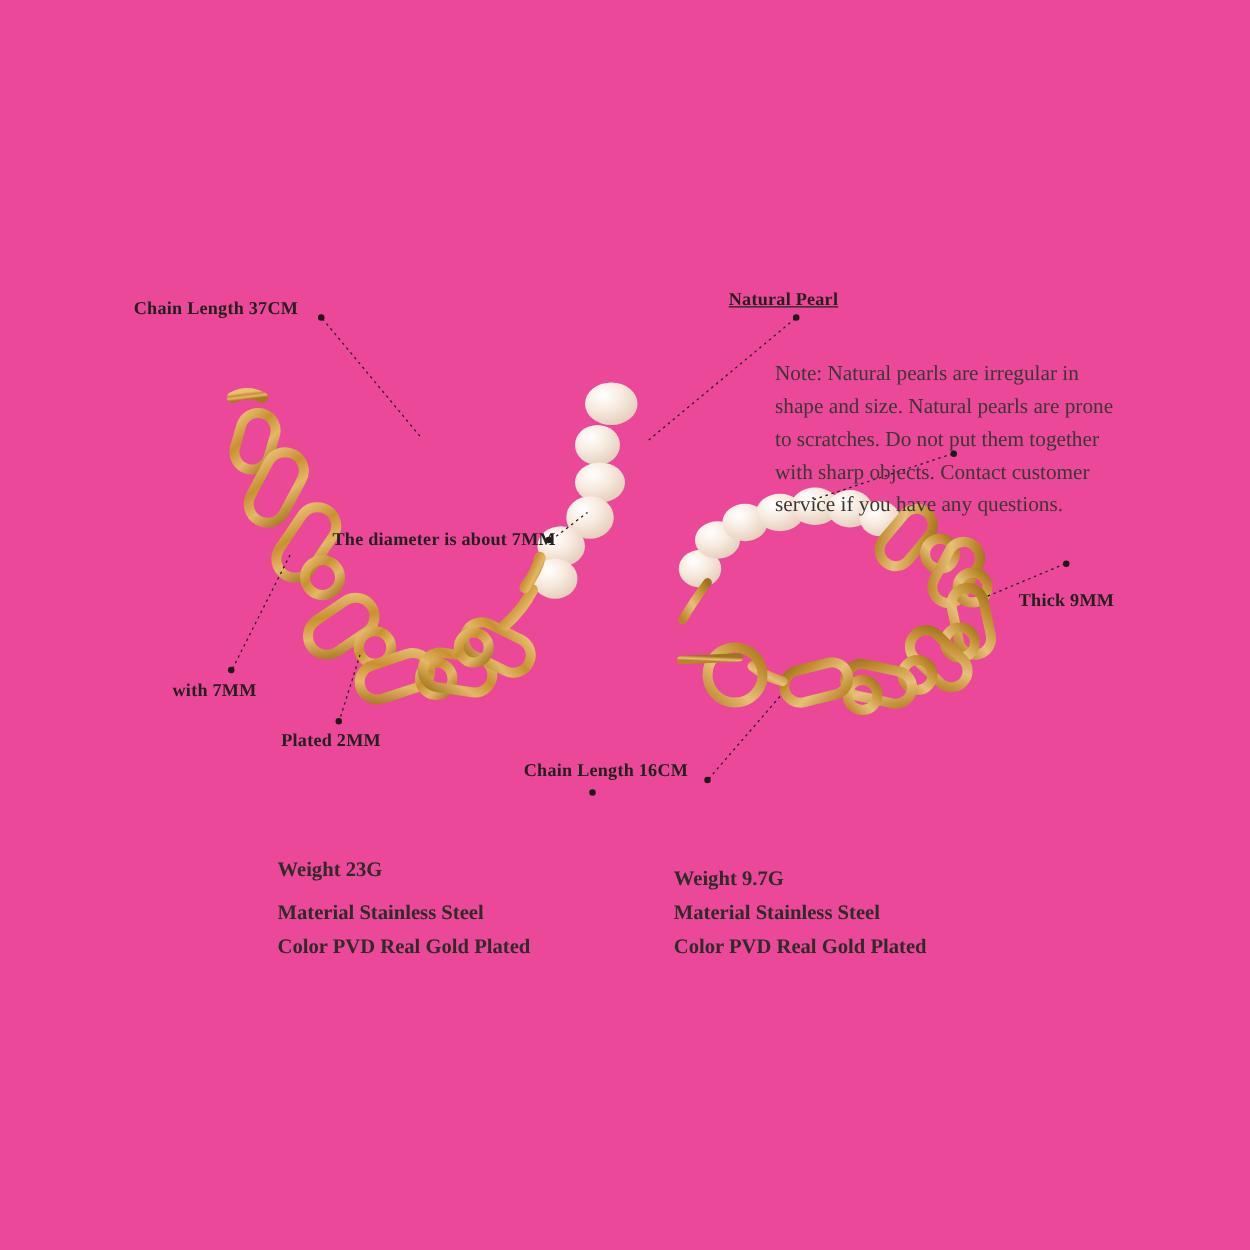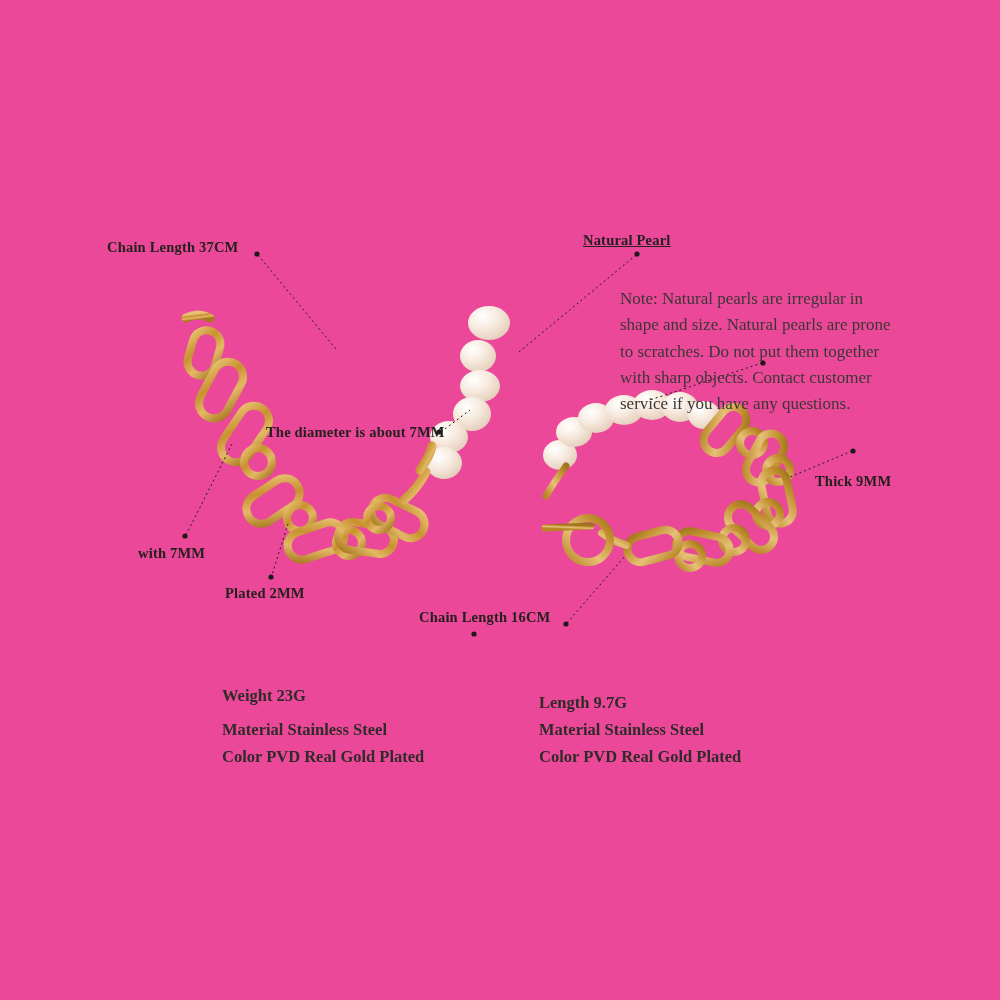--- a/index.html
+++ b/index.html
@@ -190,18 +190,18 @@
 
   <div class="note" style="left:620px; top:286px;">Note: Natural pearls are irregular in shape and size. Natural pearls are prone to scratches. Do not put them together with sharp objects. Contact customer service if you have any questions.</div>
 
   <div>
     <div class="spec" style="left:222px; top:686px;">Weight 23G</div>
     <div class="spec" style="left:222px; top:720px;">Material Stainless Steel</div>
     <div class="spec" style="left:222px; top:747px;">Color PVD Real Gold Plated</div>
   </div>
 
   <div>
-    <div class="spec" style="left:539px; top:693px;">Length 9.7G</div>
+    <div class="spec" style="left:539px; top:693px;">Weight 9.7G</div>
     <div class="spec" style="left:539px; top:720px;">Material Stainless Steel</div>
     <div class="spec" style="left:539px; top:747px;">Color PVD Real Gold Plated</div>
   </div>
 
 </div>
 
 </body></html>

